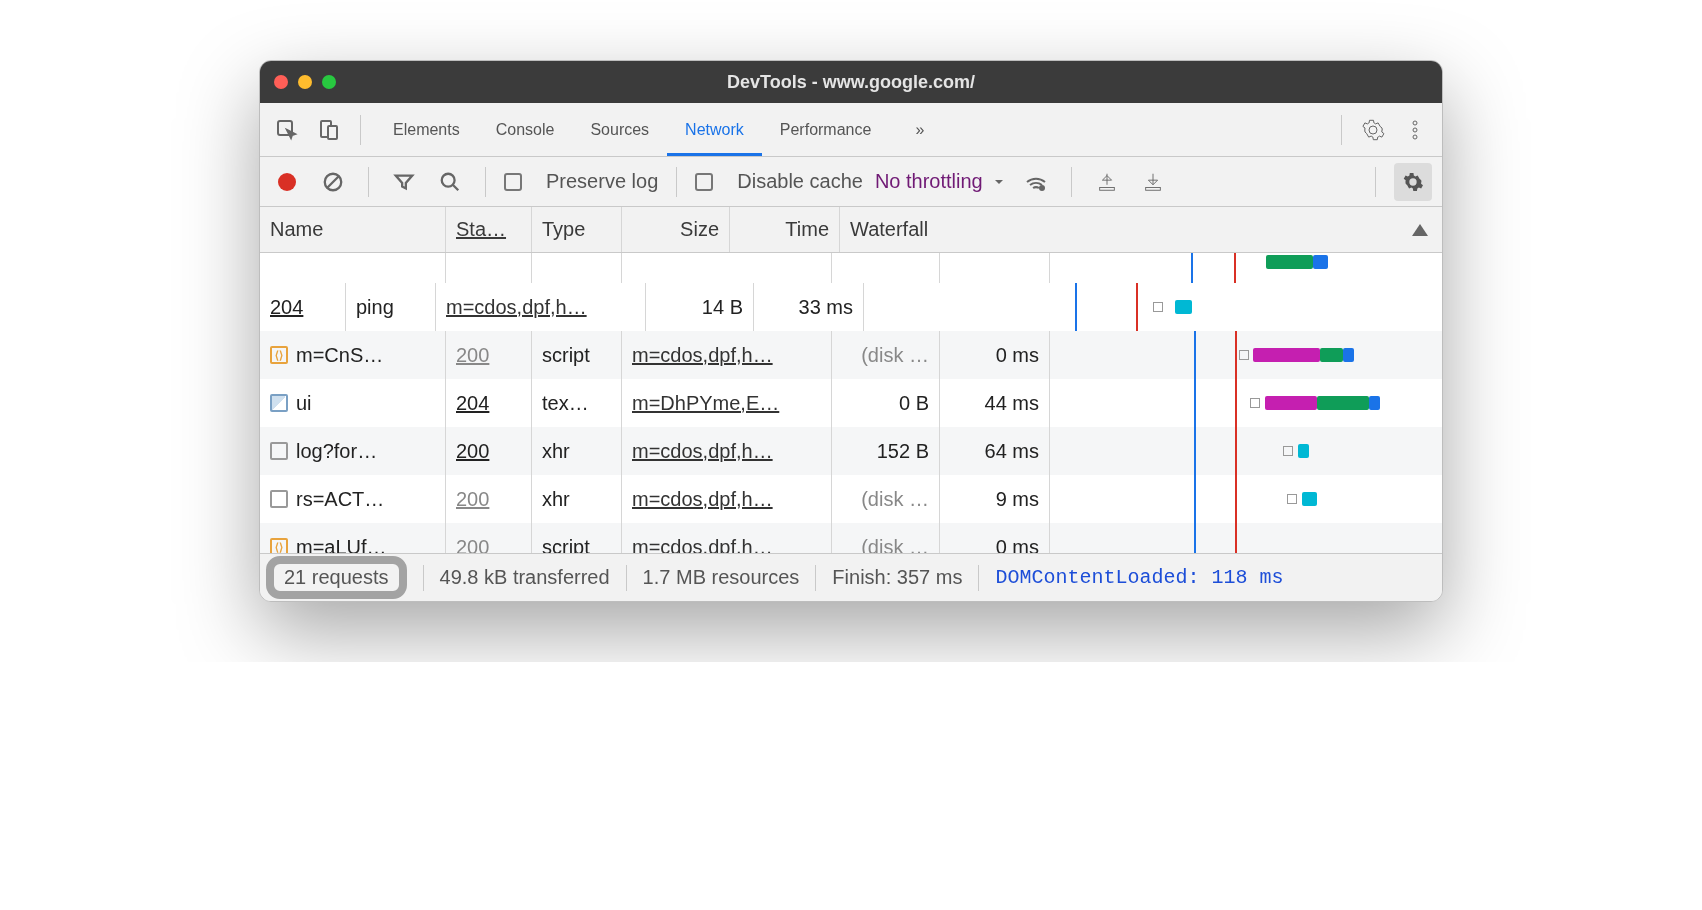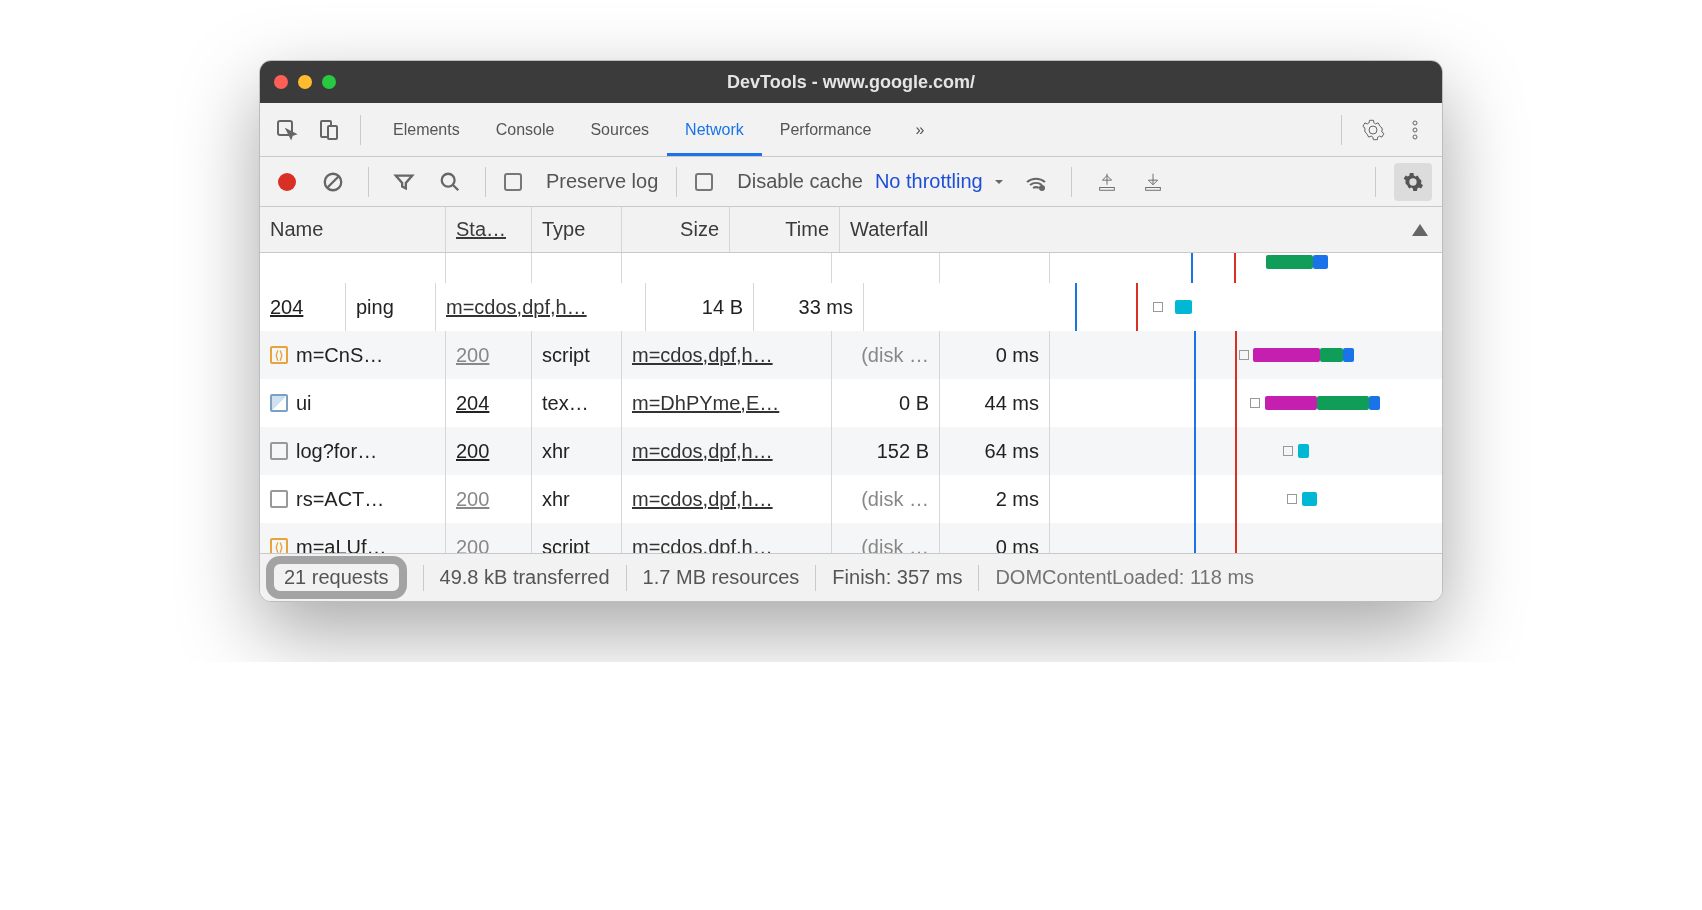--- a/index.html
+++ b/index.html
@@ -99,21 +99,21 @@
   }
   .cbx {
     display: flex; align-items: center; gap: 24px;
     color: #555;
   }
   .cbx .box {
     width: 18px; height: 18px; border: 2px solid #777; border-radius: 3px;
   }
   .throttle {
     display: flex; align-items: center; gap: 8px;
-    color: #1d4ed8;
+    color: #701a75;
   }
   .gear-hl {
     background: #dcdcdc;
     width: 38px; height: 38px;
     display: flex; align-items: center; justify-content: center;
     border-radius: 4px;
   }
   
   .table {
     background: #fff;
@@ -196,21 +196,21 @@
     background: #f2f2f2;
     border-top: 1px solid #c9c9c9;
     padding: 0 14px;
     font-size: 20px;
     color: #555;
     gap: 16px;
   }
   .status .sep {
     width: 1px; height: 26px; background: #c9c9c9;
   }
-  .status .dom { color: #737373; }
+  .status .dom { color: #1d4ed8; font-family: Liberation Mono, monospace; }
   .highlight-pill {
     border: 8px solid #a3a3a3;
     border-radius: 14px;
     padding: 2px 10px;
     margin-left: -8px;
   }
   
   .overview-row {
     display: flex;
     height: 30px;
@@ -457,21 +457,21 @@
             <div class="td col-name">
               <span class="file-ico doc"></span>
               <span>rs=ACT…</span>
             </div>
             <div class="td col-status gray">200</div>
             <div class="td col-type">xhr</div>
             <div class="td col-init">
               <span class="link">m=cdos,dpf,h…</span>
             </div>
             <div class="td col-size gray">(disk …</div>
-            <div class="td col-time">2 ms</div>
+            <div class="td col-time">9 ms</div>
             <div class="td col-wf">
               <div class="wf-area">
                 <div class="wf-vline blue" style="left:36%"></div>
                 <div class="wf-vline red" style="left:47%"></div>
                 <div style="position:absolute;left:61%;top:50%;transform:translateY(-50%);width:10px;height:10px;border:1px solid #999"></div>
                 <div class="wf-bar" style="left:65%;width:4%;background:#00b8d4"></div>
               </div>
             </div>
           </div>
           <div class="tr even">

